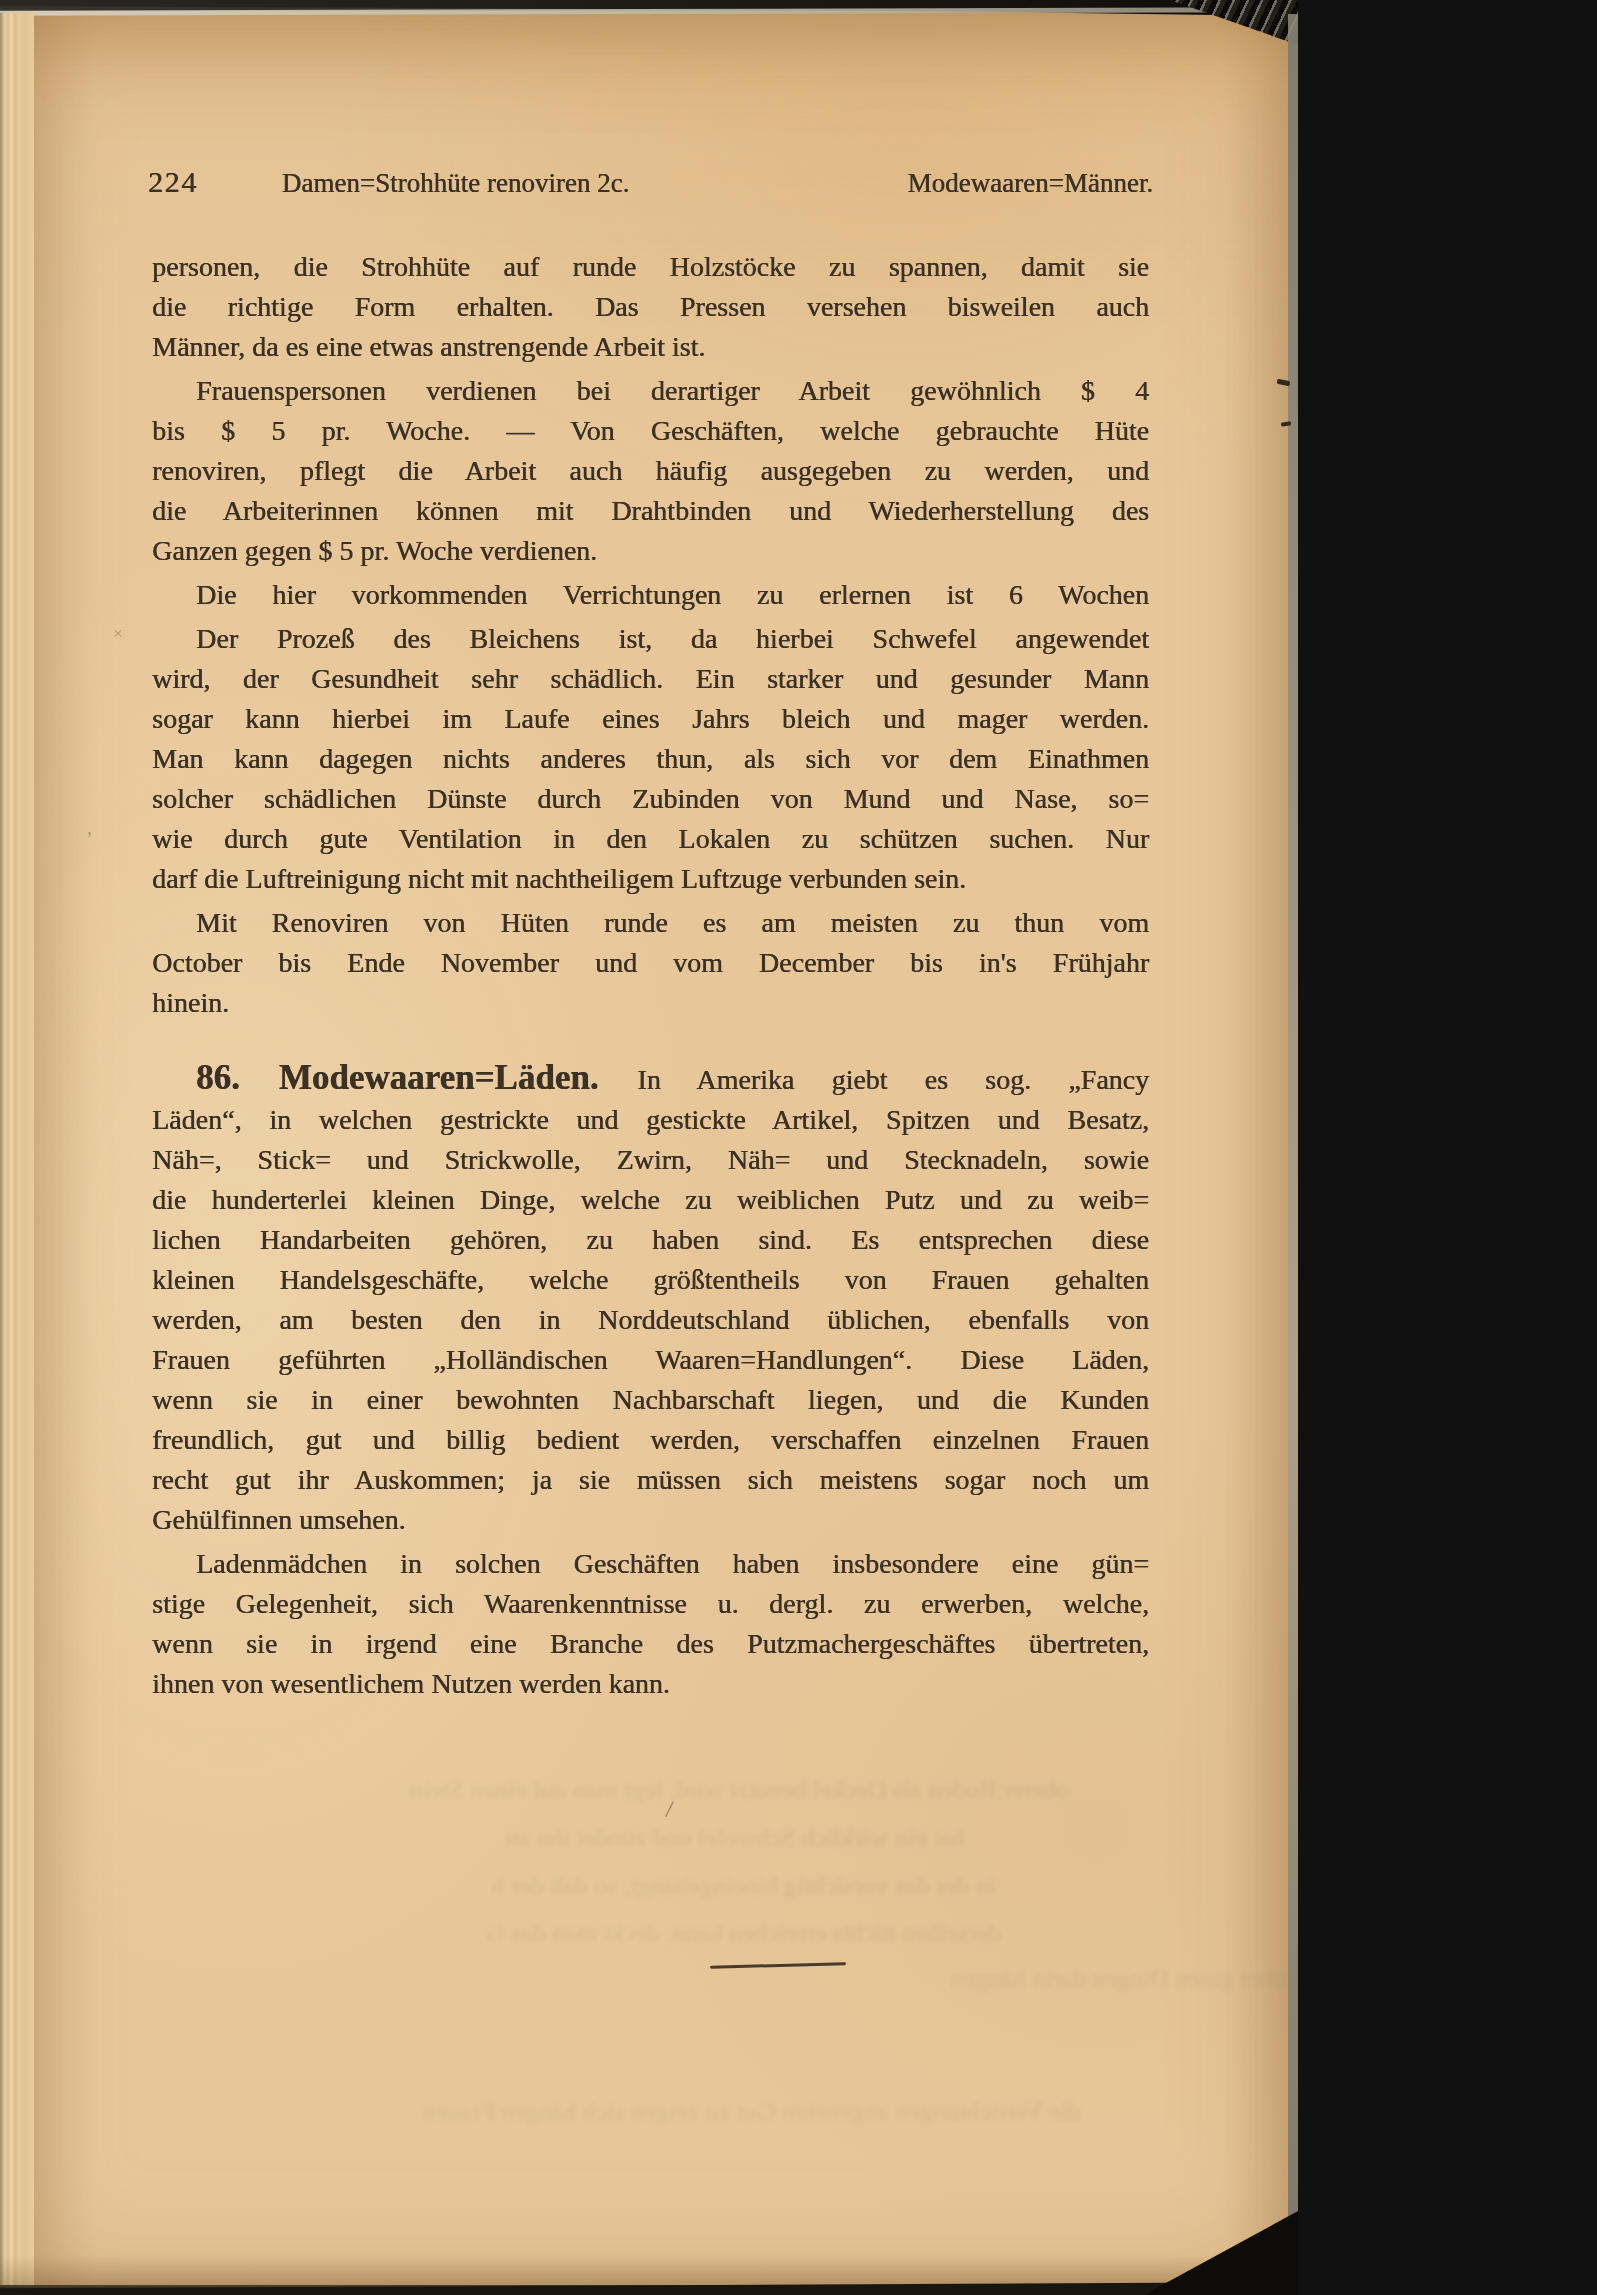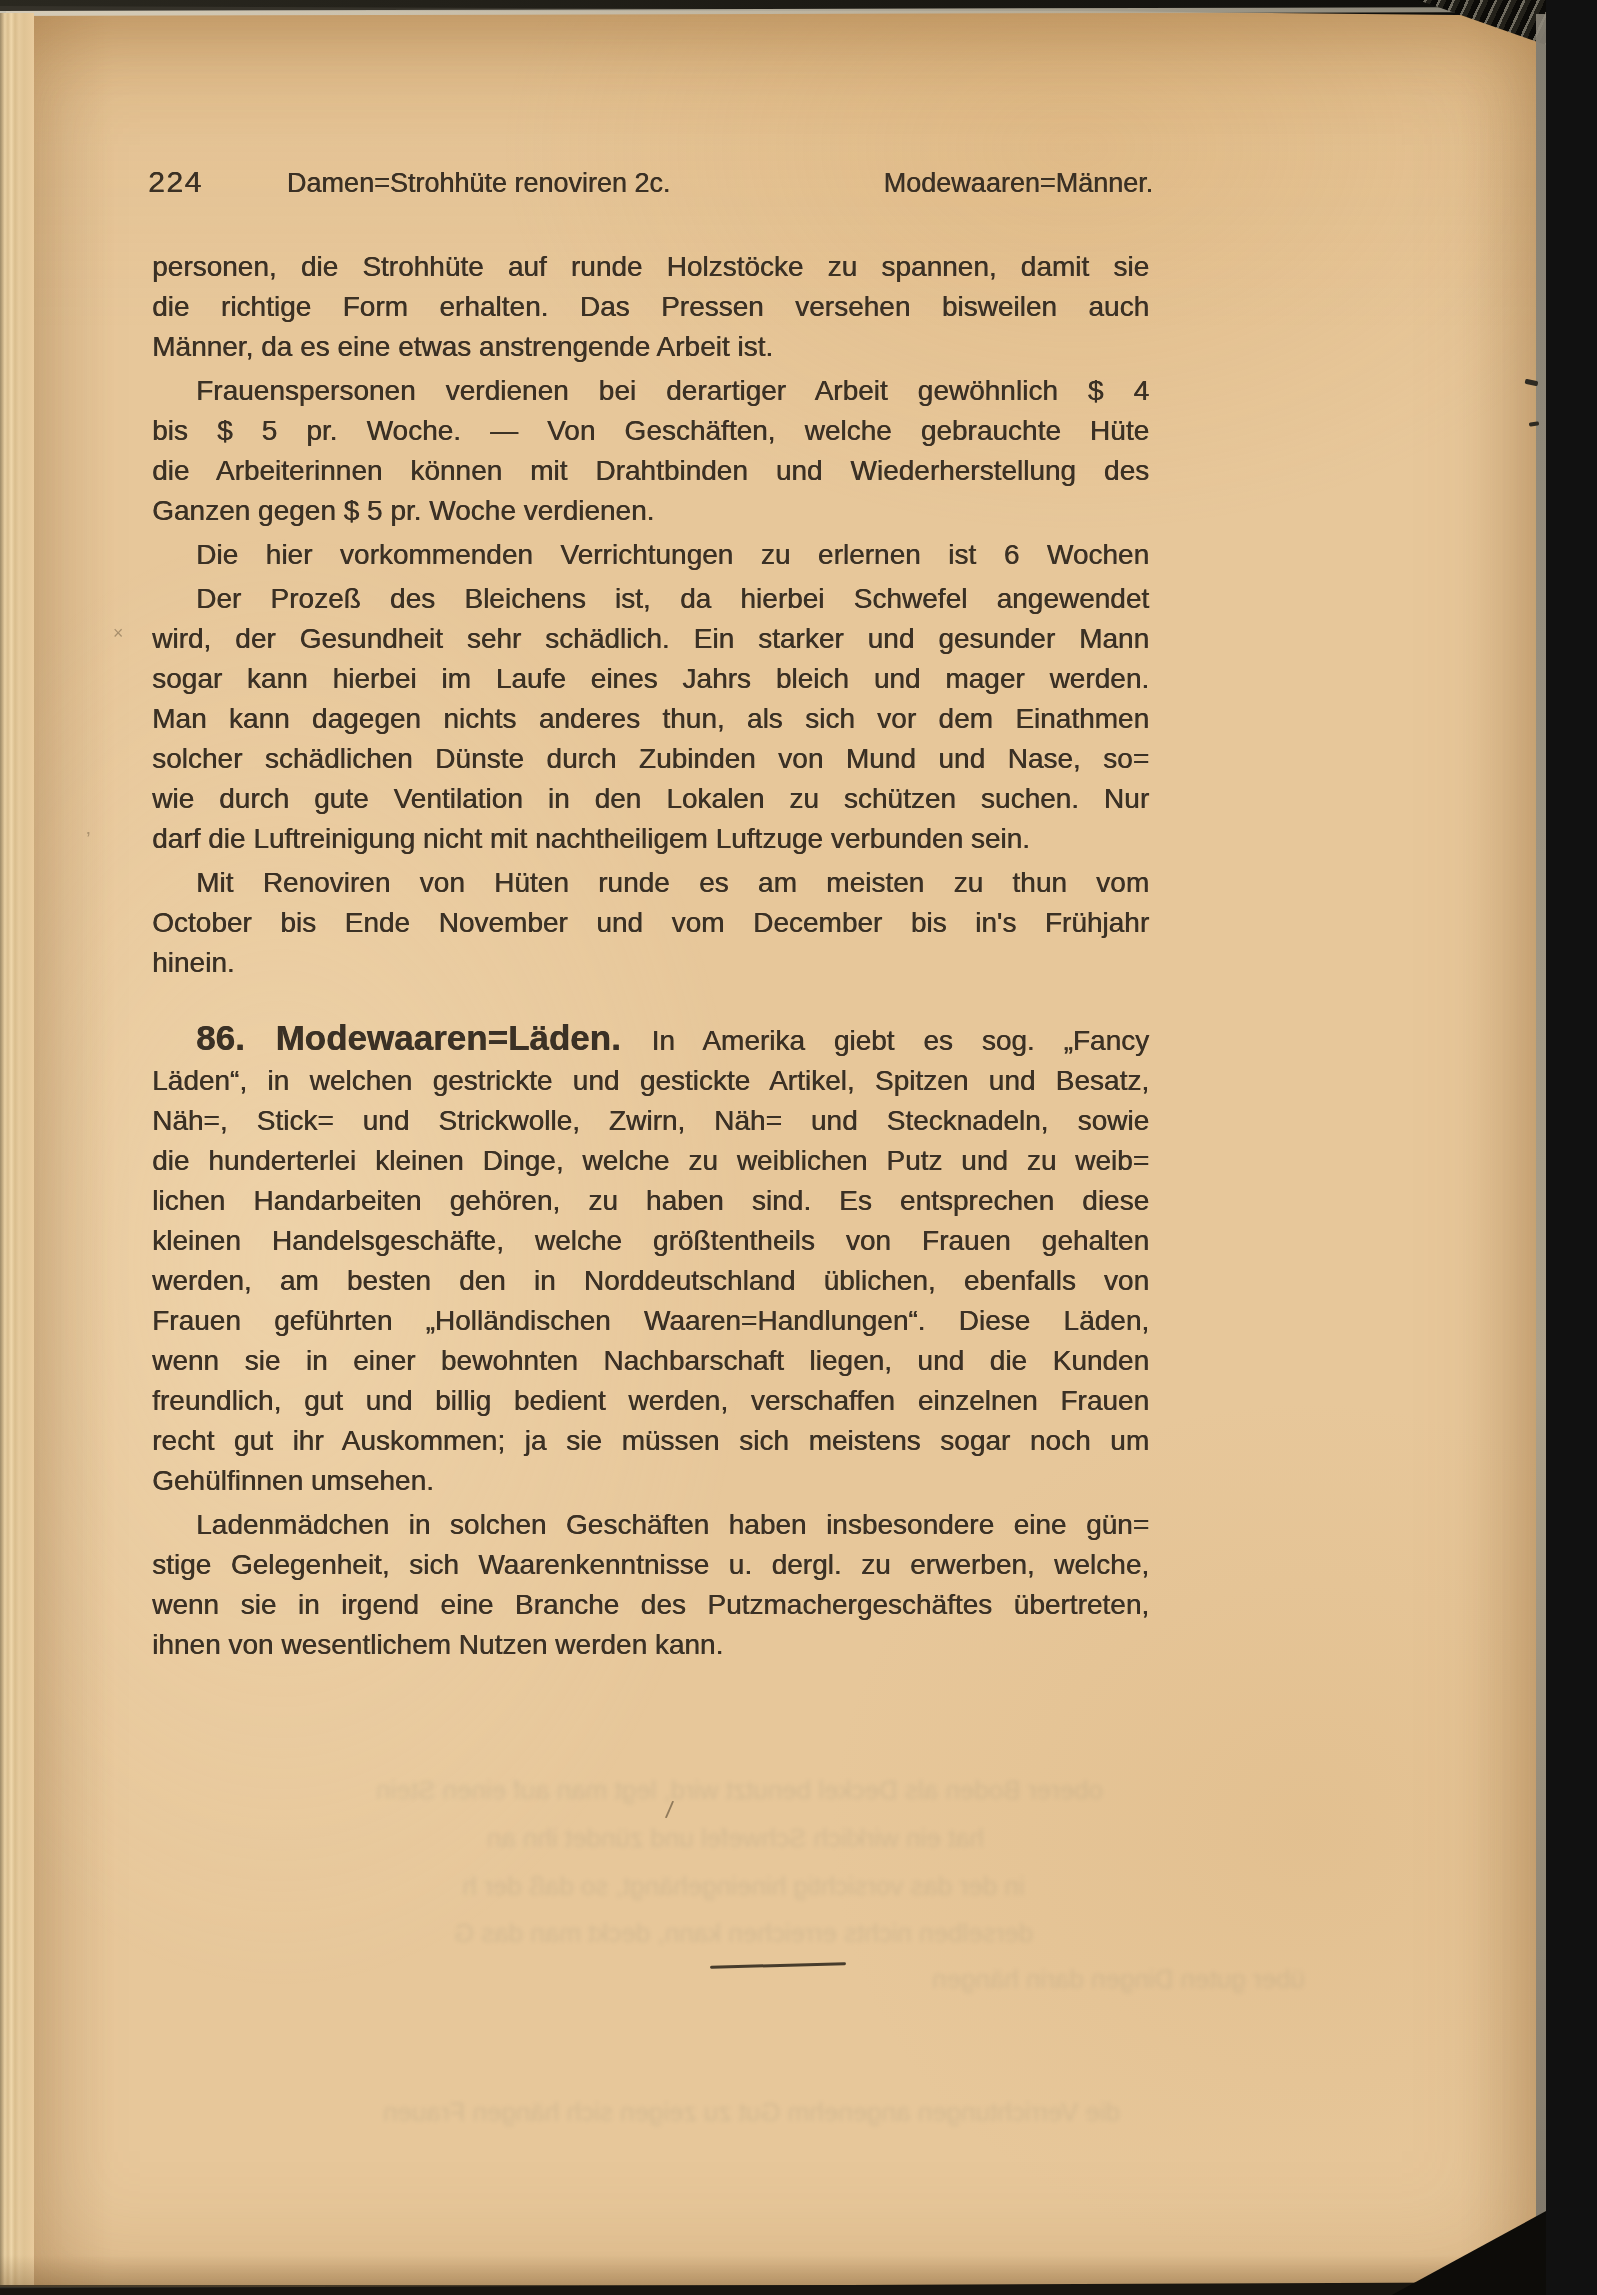--- a/index.html
+++ b/index.html
@@ -1,17 +1,17 @@
 <!DOCTYPE html>
 <html style="font-size:12.8px"><head>
 <meta charset="utf-8">
 <style>
   html,body{margin:0;padding:0;background:#111;}
-  #scan{position:relative;width:1546px;height:2295px;overflow:hidden;background:#35322a;
-        font-family:Liberation Sans, sans-serif;}
+  #scan{position:relative;width:1298px;height:2295px;overflow:hidden;background:#35322a;
+        font-family:Liberation Serif, serif;}
 
   
   .paper{position:absolute;left:6.4px;top:11.2px;right:9.6px;bottom:9.6px;background-color:#e7c79a;
     background-image:
       linear-gradient(180deg, rgba(196,149,88,0.30) 0%, rgba(196,149,88,0.08) 6%, rgba(0,0,0,0) 14%),
       linear-gradient(90deg, rgba(120,85,45,0.22), rgba(0,0,0,0) 7%),
       linear-gradient(270deg, rgba(120,85,45,0.12), rgba(0,0,0,0) 5%),
       radial-gradient(959px 639px at 70% 6%, rgba(210,160,95,0.25), transparent 60%),
       radial-gradient(719px 1119px at 18% 55%, rgba(255,238,205,0.28), transparent 65%),
       radial-gradient(799px 719px at 85% 80%, rgba(205,160,100,0.18), transparent 60%);
@@ -77,20 +77,21 @@
     </div>
     <div id="body-text">
         <div class="paragraph">
           <div class="line">personen, die Strohhüte auf runde Holzstöcke zu spannen, damit sie</div>
           <div class="line">die richtige Form erhalten.  Das Pressen versehen bisweilen auch</div>
           <div class="line last">Männer, da es eine etwas anstrengende Arbeit ist.</div>
         </div>
         <div class="paragraph">
           <div class="line indent">Frauenspersonen verdienen bei derartiger Arbeit gewöhnlich $ 4</div>
           <div class="line">bis $ 5 pr. Woche. — Von Geschäften, welche gebrauchte Hüte</div>
+          <div class="line">renoviren, pflegt die Arbeit auch häufig ausgegeben zu werden, und</div>
           <div class="line">die Arbeiterinnen können mit Drahtbinden und Wiederherstellung des</div>
           <div class="line last">Ganzen gegen $ 5 pr. Woche verdienen.</div>
         </div>
         <div class="paragraph">
           <div class="line indent">Die hier vorkommenden Verrichtungen zu erlernen ist 6 Wochen</div>
         </div>
         <div class="paragraph">
           <div class="line indent">Der Prozeß des Bleichens ist, da hierbei Schwefel angewendet</div>
           <div class="line">wird, der Gesundheit sehr schädlich.  Ein starker und gesunder Mann</div>
           <div class="line">sogar kann hierbei im Laufe eines Jahrs bleich und mager werden.</div>

